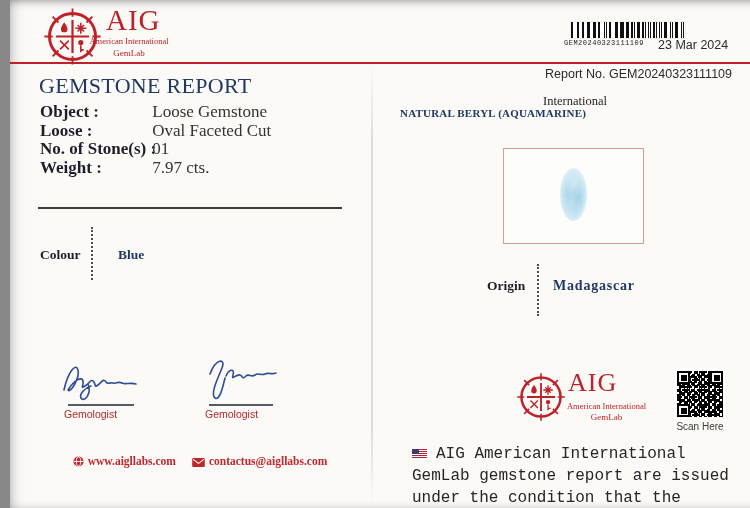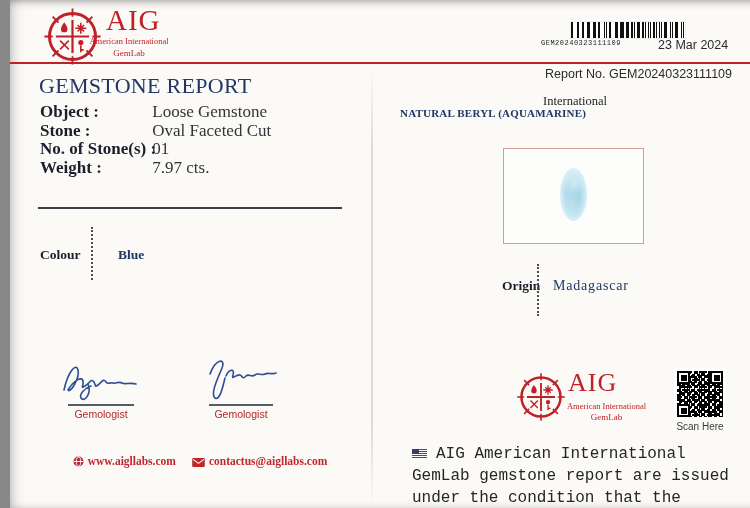--- a/index.html
+++ b/index.html
@@ -15,21 +15,21 @@
   }
   .abs{position:absolute;}
   
   .emblem-h{left:33px;top:7px;}
   .brand-abbr{left:96px;top:4px;font-size:29px;line-height:32px;color:#c02128;letter-spacing:1px;}
   .brand-l1{left:76px;top:36px;width:86px;text-align:center;font-size:8.5px;color:#c02128;}
   .brand-l2{left:76px;top:48px;width:86px;text-align:center;font-size:9px;color:#c02128;}
   .barcode{left:560px;top:21px;width:114px;height:16px;
     background:repeating-linear-gradient(90deg,#111 0 1.5px,#fff 1.5px 2.5px,#111 2.5px 3px,#fff 3px 5.5px,#111 5.5px 7.5px,#fff 7.5px 8.5px,#111 8.5px 9px,#fff 9px 11px);
     border:1px solid #eee;}
-  .barcode-text{left:531px;top:39px;width:114px;font-family:"Liberation Mono",monospace;font-size:7px;color:#222;letter-spacing:.5px;}
+  .barcode-text{left:554px;top:39px;width:114px;font-family:"Liberation Mono",monospace;font-size:7px;color:#222;letter-spacing:.5px;}
   .report-date{left:648px;top:38px;font-family:"Liberation Sans",sans-serif;font-size:12.5px;color:#2b2b2b;}
   .red-line{left:0;top:62px;width:750px;height:2.2px;background:#c02128;}
   .report-no{left:420px;top:67px;width:302px;text-align:right;font-family:"Liberation Sans",sans-serif;font-size:12.5px;color:#2b2b2b;}
   .fold{left:361px;top:64px;width:1.5px;height:444px;background:linear-gradient(rgba(0,0,0,0),#dddcd8 18%,#dddcd8 82%,rgba(0,0,0,0));}
   
   .gr-title{left:29px;top:73px;font-size:22px;color:#1f3864;letter-spacing:.3px;}
   .t-table{left:30px;top:103px;width:320px;}
   .t-row{height:18.7px;line-height:18.7px;font-size:17px;white-space:nowrap;}
   .t-label{display:inline-block;width:108px;font-weight:bold;color:#1d1d2b;}
   .t-value{color:#33333a;}
@@ -37,39 +37,39 @@
   .colour-label{left:30px;top:247px;font-size:13.5px;font-weight:bold;color:#1d1d2b;}
   .dotted-v{width:0;border-left:2.5px dotted #4c4c55;}
   .colour-dots{left:81px;top:227px;height:53px;}
   .colour-value{left:108px;top:247px;font-size:13.5px;font-weight:bold;color:#1f3864;}
   .sig-svg{position:absolute;}
   .sig1{left:48px;top:356px;}
   .sig2{left:188px;top:352px;}
   .sig-line{position:absolute;height:1.5px;background:#565b66;top:404px;}
   .sig-line1{left:58px;width:66px;}
   .sig-line2{left:199px;width:64px;}
-  .sig-title{position:absolute;top:408px;font-family:"Liberation Sans",sans-serif;font-size:10.5px;color:#b3272b;text-align:center;}
+  .sig-title{position:absolute;top:408px;font-family:"Liberation Sans",sans-serif;font-size:10.5px;color:#b3272b;}
   .sig-title1{left:54px;width:74px;}
   .sig-title2{left:195px;width:72px;}
   .contact-row{left:0;top:455px;width:380px;text-align:center;font-size:11.5px;font-weight:600;color:#c0272d;}
   .contact-row .gap{display:inline-block;width:16px;}
   .ico{display:inline-block;vertical-align:-2px;margin-right:4px;}
   .verify-note{left:0;top:472px;width:380px;text-align:center;font-size:11.5px;font-weight:600;color:#c0272d;}
   
   .ident-head{left:390px;top:94px;width:350px;text-align:center;font-size:12.5px;color:#1c1c1c;}
   .ident-value{left:390px;top:107px;width:350px;text-align:left;font-size:11px;font-weight:bold;color:#1f3864;letter-spacing:.2px;}
   .photo-frame{left:493px;top:148px;width:139px;height:94px;border:1px solid #d79a96;background:#fdfdfc;}
   .gem{position:absolute;left:56px;top:19px;width:27px;height:53px;border-radius:50%;
     background:
       radial-gradient(60% 45% at 50% 30%, rgba(255,255,255,.55), rgba(255,255,255,0) 70%),
       radial-gradient(50% 40% at 45% 65%, rgba(255,255,255,.4), rgba(255,255,255,0) 70%),
       radial-gradient(closest-side, #82c4dd 0%, #9fd2e6 45%, #bfe3f0 75%, #ddf0f7 100%);}
-  .origin-label{left:492px;top:278px;font-size:13.5px;font-weight:bold;color:#1d1d2b;}
+  .origin-label{left:477px;top:278px;font-size:13.5px;font-weight:bold;color:#1d1d2b;}
   .origin-dots{left:527px;top:264px;height:52px;}
-  .origin-value{left:543px;top:278px;font-size:14px;font-weight:normal;color:#1f3864;letter-spacing:.8px;}
+  .origin-value{left:543px;top:278px;font-size:14px;font-weight:bold;color:#1f3864;letter-spacing:.8px;}
   
   .emblem-f{left:506px;top:372px;}
   .fbrand-abbr{left:558px;top:368px;font-size:26px;line-height:30px;color:#c02128;letter-spacing:1px;}
   .fbrand-l1{left:549px;top:401px;width:95px;text-align:center;font-size:8.5px;color:#c02128;}
   .fbrand-l2{left:549px;top:412px;width:95px;text-align:center;font-size:9px;color:#c02128;}
   .qr{left:664px;top:368px;width:52px;height:52px;background:#fff;padding:3px;box-sizing:border-box;}
   .qr-inner{position:relative;width:100%;height:100%;
     background:
       conic-gradient(#000 25%,rgba(0,0,0,0) 0 50%,#000 0 75%,rgba(0,0,0,0) 0) 0 0/7px 7px,
       conic-gradient(#000 25%,#fff 0 50%,#000 0 75%,#fff 0) 0 0/5px 5px;}
@@ -120,21 +120,21 @@
   <div class="abs fold"></div>
 
   <div class="abs gr-title">GEMSTONE REPORT</div>
 
   <div class="abs t-table">
     <div class="t-row">
       <span class="t-label">Object :</span>
       <span class="t-value">Loose Gemstone</span>
     </div>
     <div class="t-row">
-      <span class="t-label">Stone :</span>
+      <span class="t-label">Loose :</span>
       <span class="t-value">Oval Faceted Cut</span>
     </div>
     <div class="t-row">
       <span class="t-label">No. of Stone(s) :</span>
       <span class="t-value">01</span>
     </div>
     <div class="t-row">
       <span class="t-label">Weight :</span>
       <span class="t-value">7.97 cts.</span>
     </div>

